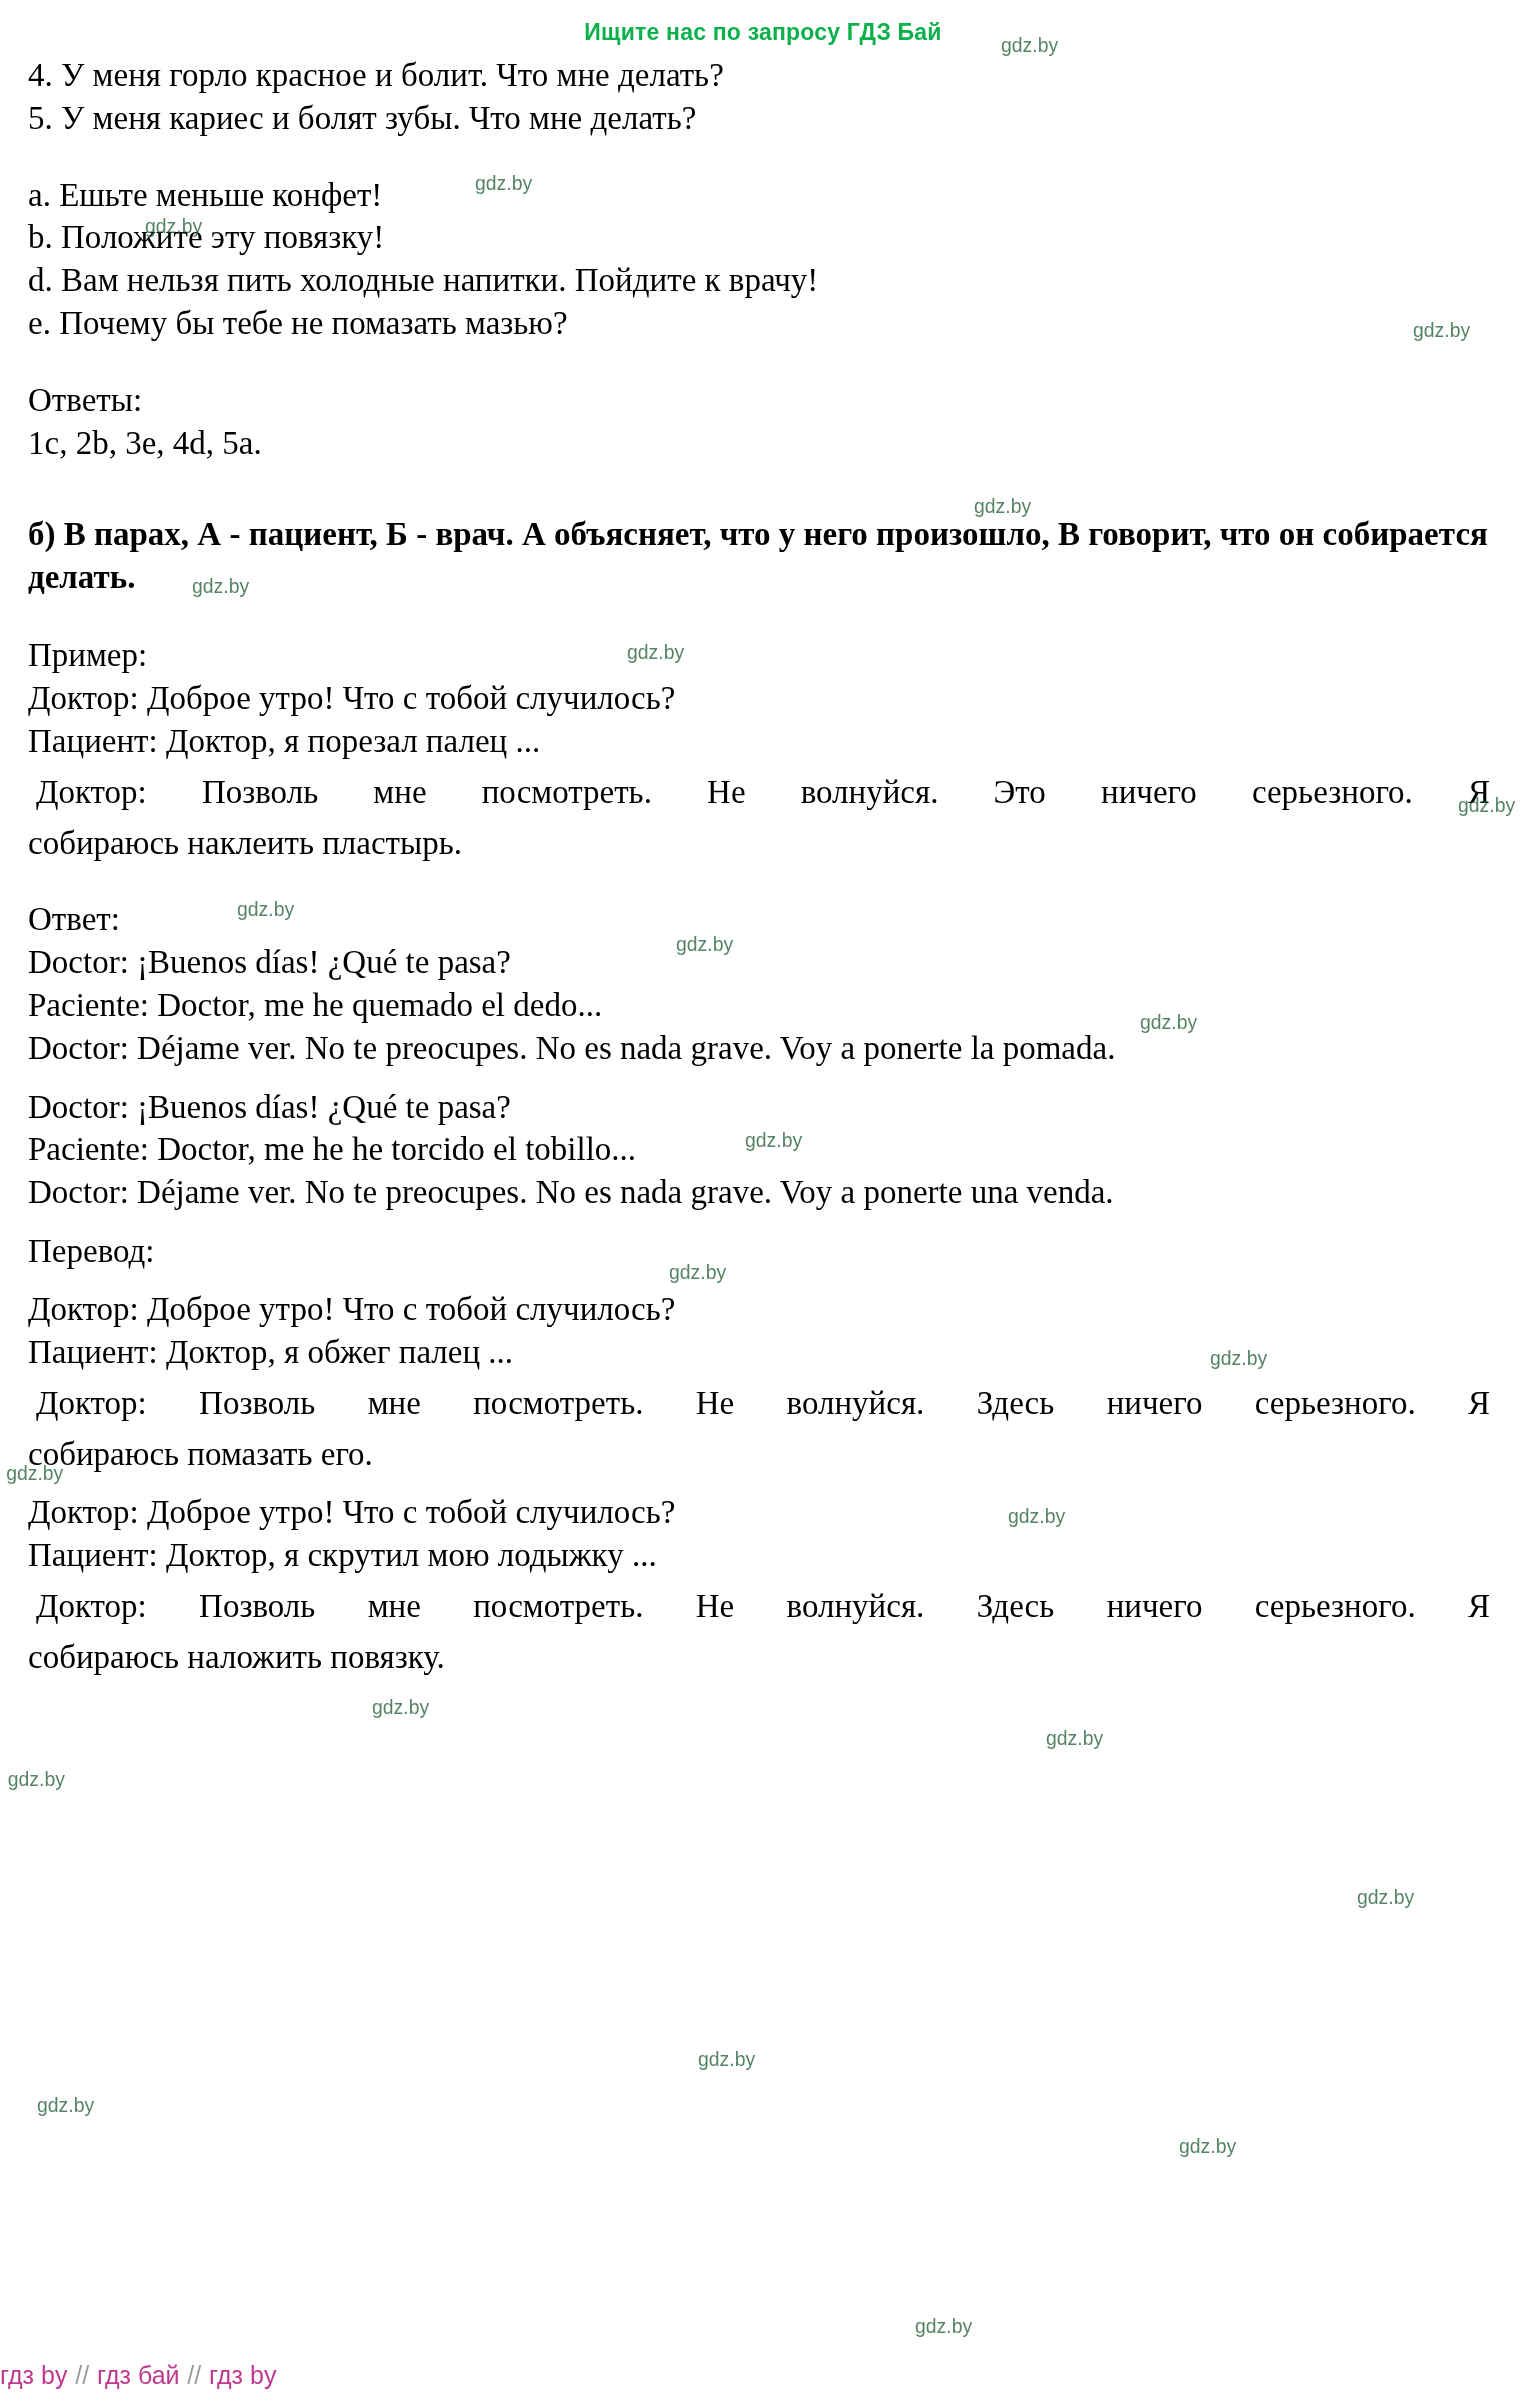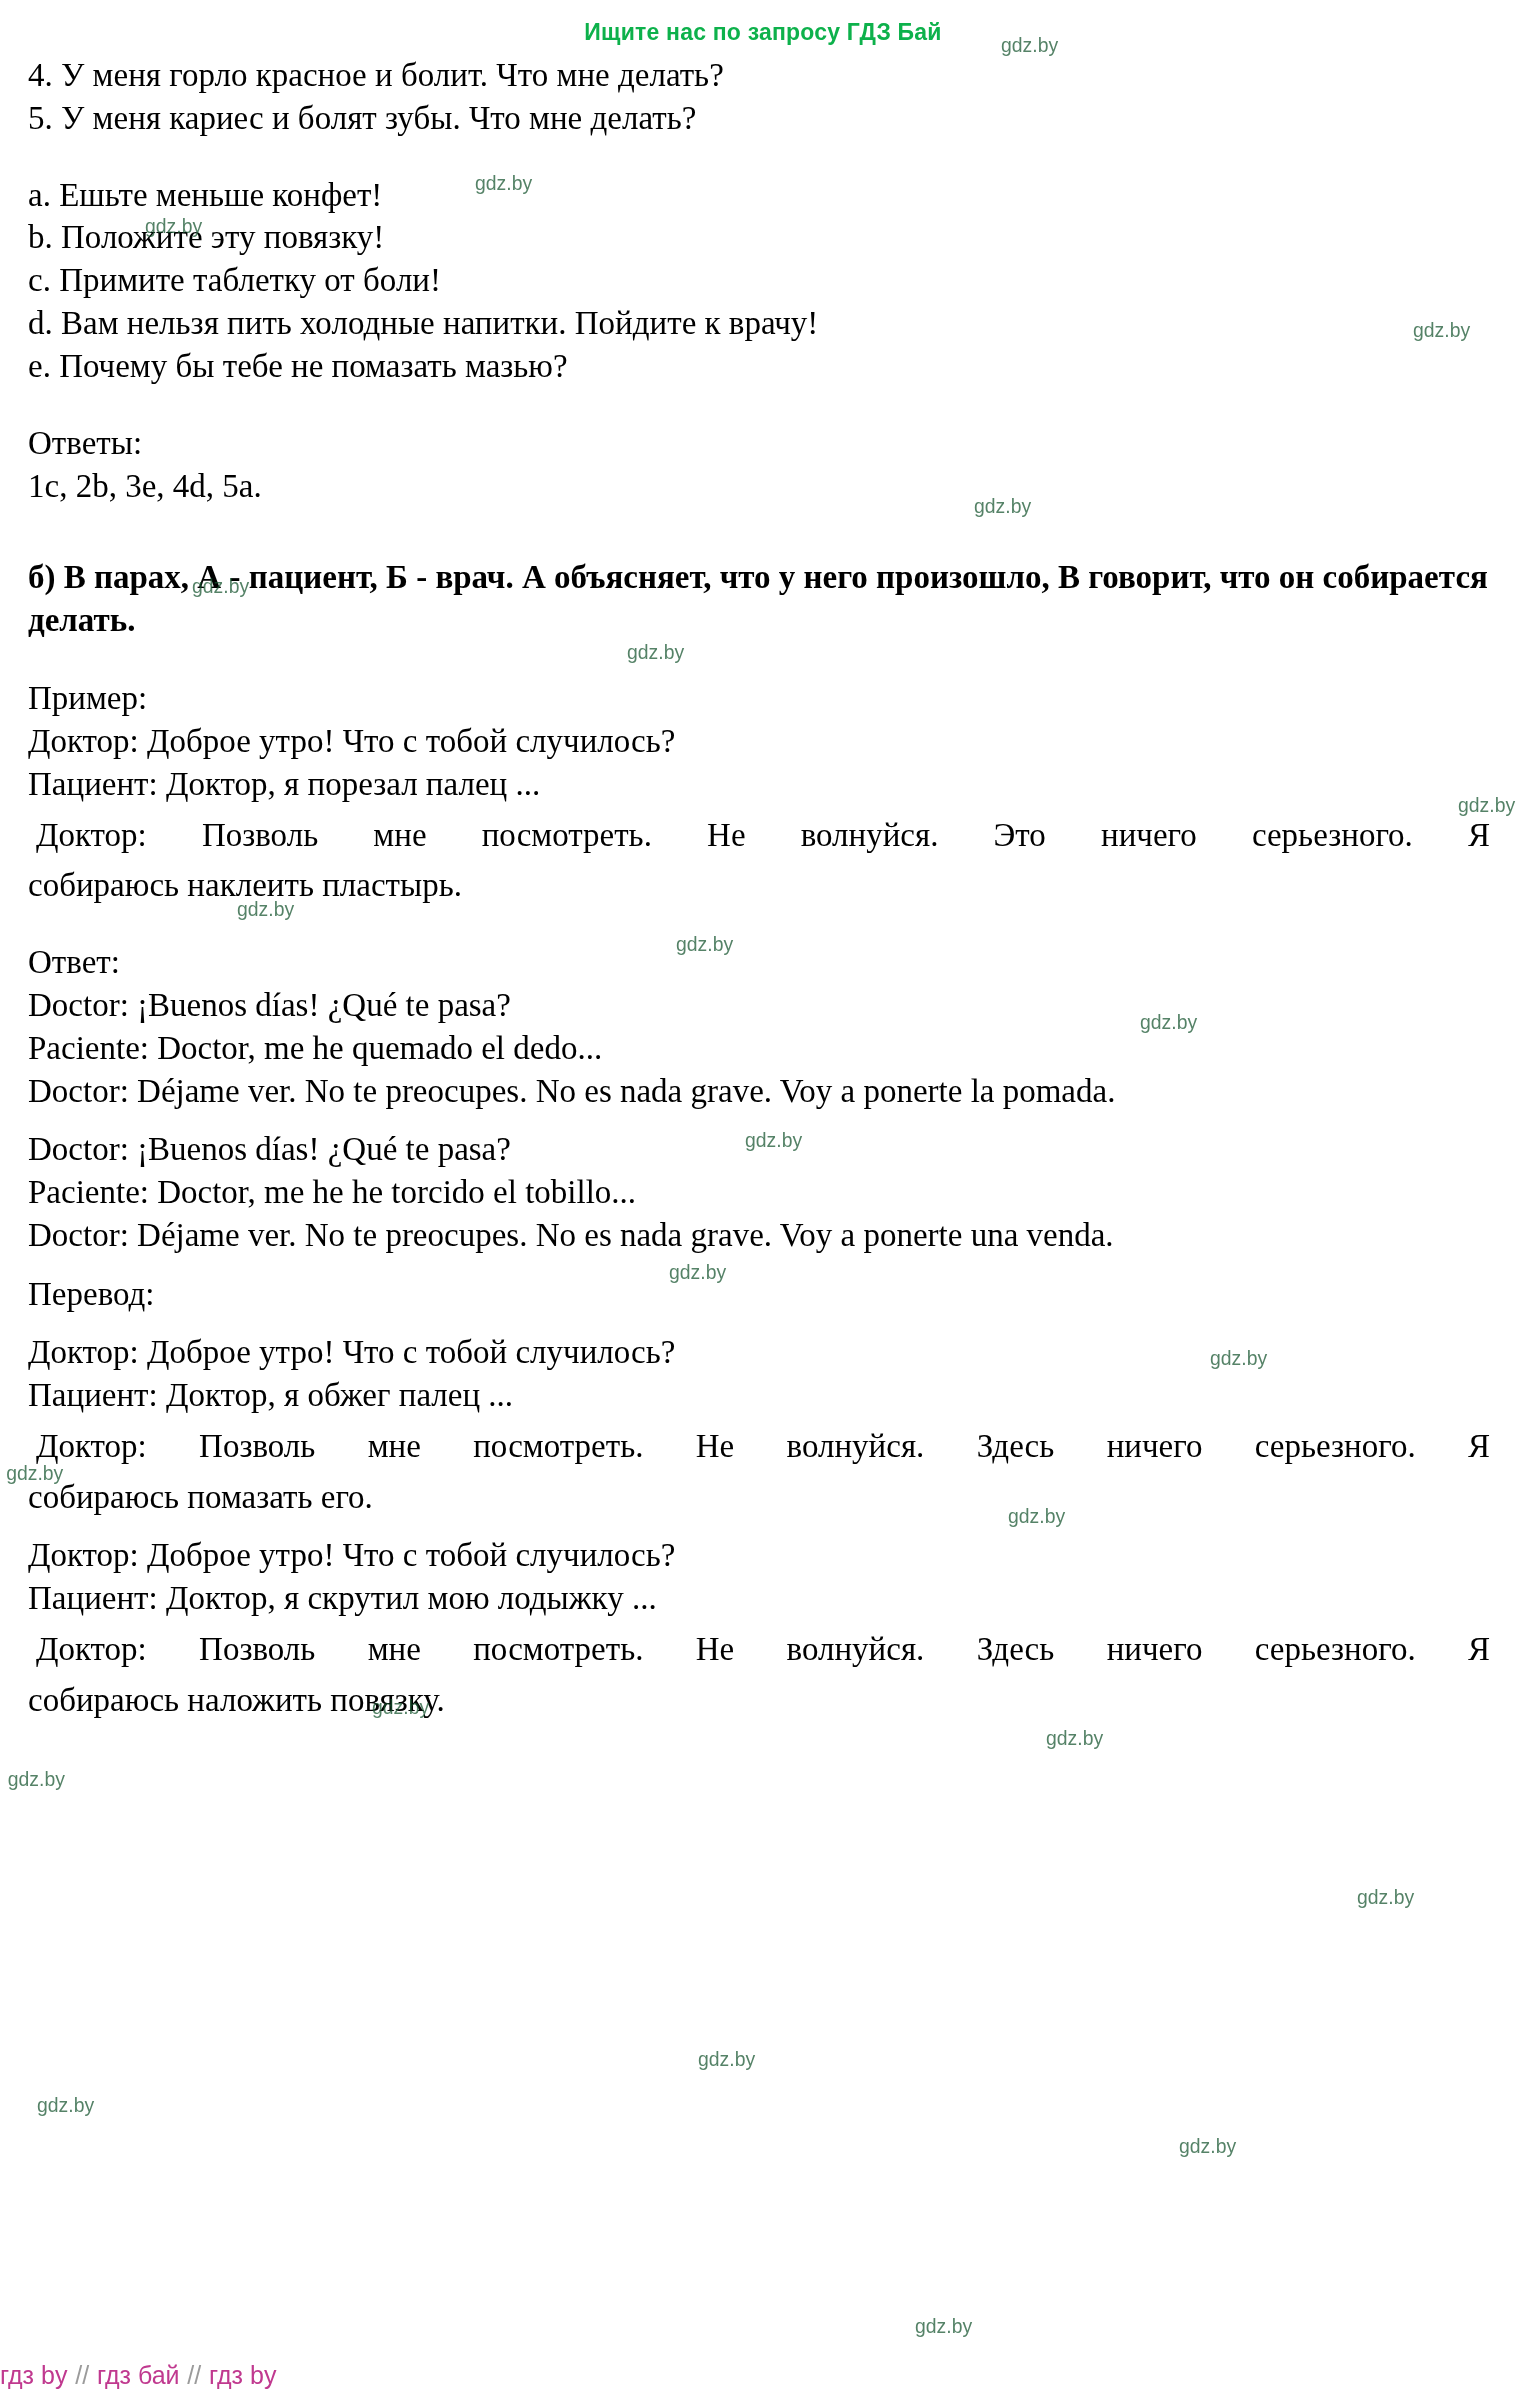--- a/index.html
+++ b/index.html
@@ -91,21 +91,20 @@
 
   <div class="content">
 
     <p class="line">4. У меня горло красное и болит. Что мне делать?</p>
     <p class="line">5. У меня кариес и болят зубы. Что мне делать?</p>
 
     <div class="gap-md"></div>
 
     <p class="line">a. Ешьте меньше конфет!</p>
     <p class="line">b. Положите эту повязку!</p>
-    <p class="line">c. Примите таблетку от боли!</p>
     <p class="line">d. Вам нельзя пить холодные напитки. Пойдите к врачу!</p>
     <p class="line">e. Почему бы тебе не помазать мазью?</p>
 
     <div class="gap-md"></div>
 
     <p class="line">Ответы:</p>
     <p class="line">1c, 2b, 3e, 4d, 5a.</p>
 
     <div class="gap-lg"></div>
 

